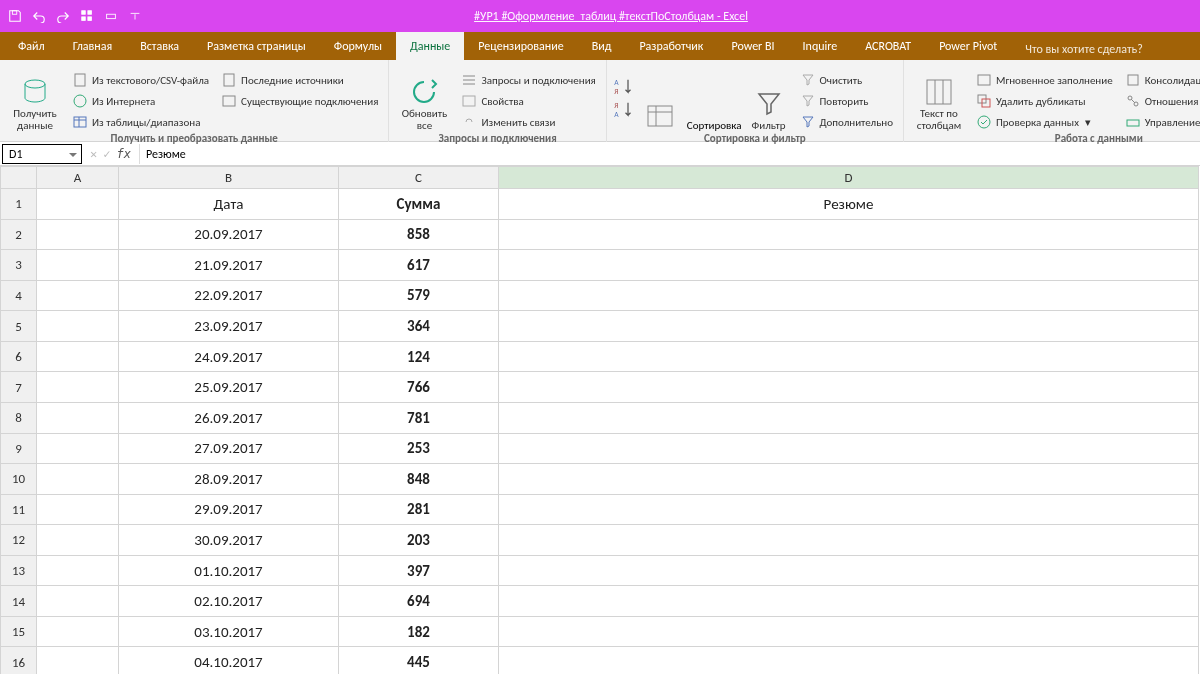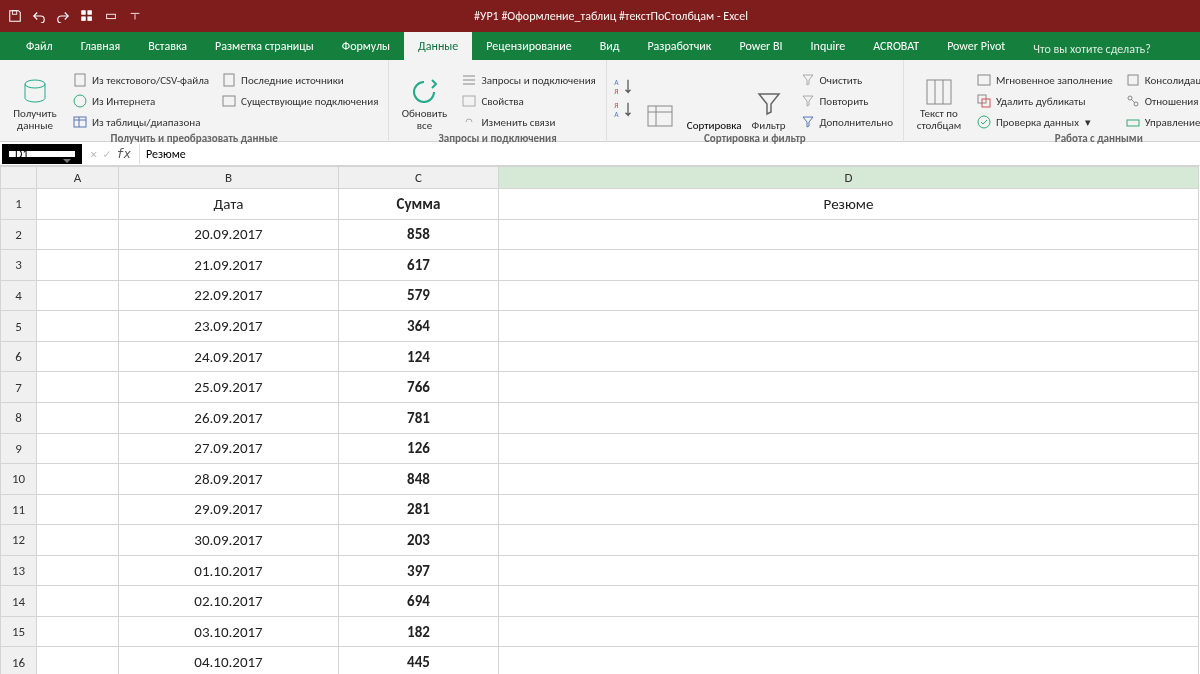--- a/index.html
+++ b/index.html
@@ -1,37 +1,37 @@
 <!DOCTYPE html>
 <html><head>
 <meta charset="utf-8">
 <style>
   * { box-sizing: border-box; margin: 0; padding: 0; }
   body { font-family: "Segoe UI", Calibri, Arial, sans-serif; font-size: 12px; background: #fff; overflow: hidden; width: 1200px; height: 674px; }
-  .titlebar { background: #7f1d1d; color: #fff; height: 28px; display: flex; align-items: center; padding: 16px 4px; }
+  .titlebar { background: #d946ef; color: #fff; height: 28px; display: flex; align-items: center; padding: 16px 4px; text-decoration: underline; }
   .qat { display: flex; align-items: center; gap: 2px; }
   .qat .qbtn { width: 22px; height: 22px; display:flex;align-items:center;justify-content:center; cursor:pointer; }
   .qat .qbtn svg { width:14px;height:14px;fill:#fff;stroke:#fff; }
   .titlebar .title { flex:1; text-align:center; font-size:12px; opacity:.95; }
-  .tabs { background:#15803d; height:28px; display:flex; align-items:flex-end; padding:0 12px; }
+  .tabs { background:#a16207; height:28px; display:flex; padding:0 4px; }
   .tab { color:#fff; padding:6px 14px; font-size:12px; cursor:pointer; height:28px; display:flex;align-items:center; }
-  .tab.active { background:#f3f3f3; color:#0e7340;margin-top:28px; }
+  .tab.active { background:#f3f3f3; color:#0e7340; }
   .ribbon { background:#f3f3f3; border-bottom:1px solid #d4d4d4; height:82px; display:flex; }
   .group { border-right:1px solid #e0e0e0; padding:2px 6px 0 6px; display:flex; flex-direction:column; height:82px; }
   .group-body { flex:1; display:flex; gap:4px; }
   .group-label { text-align:center; font-size:11px; color:#666; padding-bottom:2px;font-weight:bold; }
   .col { display:flex; flex-direction:column; gap:1px;margin-top:8px; }
   .bigbtn { display:flex; flex-direction:column; align-items:center; justify-content:flex-end; width:58px; cursor:pointer; padding-top:4px; }
   .bigbtn .ico { width:32px;height:32px; }
   .bigbtn .lbl { font-size:11px; text-align:center; line-height:1.1; color:#333; }
   .smbtn { display:flex; align-items:center; gap:4px; height:20px; padding:0 4px; cursor:pointer; font-size:11px; color:#333; white-space:nowrap; }
   .smbtn .ico { width:16px;height:16px; flex-shrink:0; }
   .tell { display:flex;align-items:center; gap:4px; color:#fff; opacity:.85; font-size:12px;flex-direction:column; }
   .formula-bar { display:flex; align-items:center; height:24px; border-bottom:1px solid #d4d4d4; font-size:12px; background:#fff; }
-  .namebox { width:80px; border:7px solid #000000; height:20px; margin:2px 0 2px 2px; padding:0 18px 0 6px; display:flex;align-items:center; position:relative; background:#fff;}
+  .namebox { width:80px; border:1px solid #000000; height:20px; margin:2px 0 2px 2px; padding:0 18px 0 6px; display:flex;align-items:center; position:relative; background:#fff;}
   .namebox::after { content:""; position:absolute; right:4px; top:8px; border:4px solid transparent; border-top-color:#777; }
   .fb-btns { display:flex; align-items:center; gap:6px; padding:0 8px; color:#888; }
   .fb-btns span { cursor:pointer; font-family:Consolas,monospace; }
   .fx { font-style:italic; color:#555; }
   .fb-input { flex:1; padding:0 6px; border-left:1px solid #ddd; height:20px; display:flex;align-items:center; }
   .grid-wrap { display:flex; height:calc(674px - 28px - 28px - 82px - 24px); }
   table.sheet { border-collapse:collapse; table-layout:fixed; }
   table.sheet th, table.sheet td { border:1px solid #d4d4d4; background:#fff; font-size:15px; }
   table.sheet th { background:#f0f0f0; font-weight:normal; color:#333; text-align:center; font-size:13px; }
   .corner { width:36px; height:22px; background:#f0f0f0; border:1px solid #d4d4d4; }
@@ -388,21 +388,21 @@
           <th class="rowh">8</th>
           <td class="cell colA"></td>
           <td class="cell colB center datacell">26.09.2017</td>
           <td class="cell colC center datacell">781</td>
           <td class="cell colD center datacell"></td>
         </tr>
         <tr>
           <th class="rowh">9</th>
           <td class="cell colA"></td>
           <td class="cell colB center datacell">27.09.2017</td>
-          <td class="cell colC center datacell">126</td>
+          <td class="cell colC center datacell">253</td>
           <td class="cell colD center datacell"></td>
         </tr>
         <tr>
           <th class="rowh">10</th>
           <td class="cell colA"></td>
           <td class="cell colB center datacell">28.09.2017</td>
           <td class="cell colC center datacell">848</td>
           <td class="cell colD center datacell"></td>
         </tr>
         <tr>

